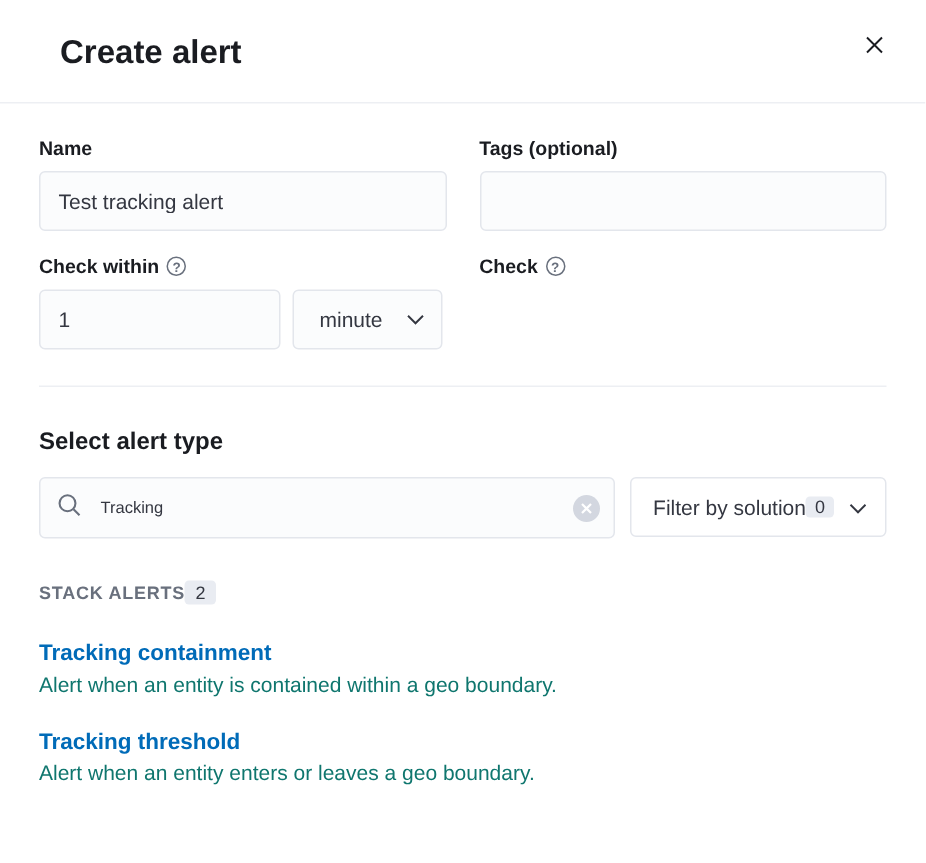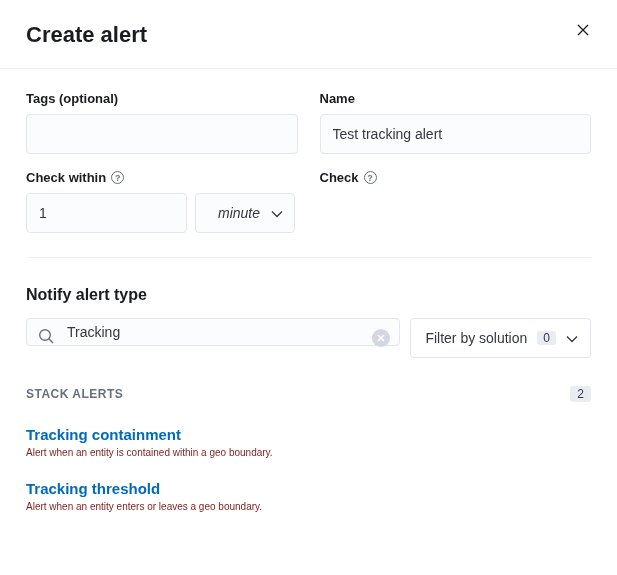--- a/index.html
+++ b/index.html
@@ -9,21 +9,21 @@
     }
     body {
       font-family: -apple-system, BlinkMacSystemFont, "Segoe UI", Helvetica, Arial, sans-serif;
       color: #1a1c21;
       background: #fff;
       width: 617px;
       height: 575px;
       position: relative;
     }
     .header {
-      padding: 22px 26px 20px 26px;
+      padding: 22px 26px 20px 40px;
       border-bottom: 1px solid #edeff3;
       position: relative;
     }
     .header h1 {
       font-size: 22px;
       font-weight: 700;
       color: #1a1c21;
     }
     .close-btn {
       position: absolute;
@@ -106,22 +106,21 @@
       width: 100%;
       height: 40px;
       padding: 0 34px 0 12px;
       border: 1px solid #e3e6ec;
       border-radius: 4px;
       font-size: 14px;
       background: #fbfcfd;
       color: #343741;
       appearance: none;
       cursor: pointer;
-      text-align: right;
-      font-style: italic;
+      text-align: center;
     }
     .select-chevron {
       position: absolute;
       right: 12px;
       top: 50%;
       transform: translateY(-50%);
       pointer-events: none;
     }
     .divider {
       border: none;
@@ -138,25 +137,25 @@
       display: flex;
       gap: 10px;
       margin-bottom: 28px;
     }
     .search-wrapper {
       flex: 1;
       position: relative;
     }
     .search-input {
       width: 100%;
-      height: 28px;
+      height: 41px;
       padding: 0 40px 0 40px;
       border: 1px solid #e3e6ec;
       border-radius: 4px;
-      font-size: 14px;
+      font-size: 11px;
       background: #fbfcfd;
       color: #343741;
     }
     .search-icon {
       position: absolute;
       left: 12px;
       top: 50%;
       transform: translateY(-50%);
       pointer-events: none;
     }
@@ -177,37 +176,36 @@
     .filter-button {
       height: 40px;
       padding: 0 34px 0 14px;
       border: 1px solid #e3e6ec;
       border-radius: 4px;
       font-size: 14px;
       background: #fff;
       color: #343741;
       display: flex;
       align-items: center;
-      gap: 10px;
       cursor: pointer;
       position: relative;
     }
     .filter-badge {
       background: #e9ecf2;
       border-radius: 3px;
       padding: 0 6px;
       font-size: 12px;
       font-weight: 500;
       color: #343741;
       min-width: 18px;
       text-align: center;
     }
     .category-header {
       display: flex;
-      justify-content: space-between;
+      justify-content: flex-start;
       align-items: center;
       margin-bottom: 24px;
     }
     .category-label {
       font-size: 12px;
       font-weight: 700;
       color: #69707d;
       letter-spacing: 0.5px;
     }
     .category-count {
@@ -223,46 +221,46 @@
       cursor: pointer;
     }
     .alert-title {
       font-size: 15px;
       font-weight: 700;
       color: #006bb8;
       margin-bottom: 4px;
       margin-top: 20px;
     }
     .alert-desc {
-      font-size: 10px;
-      color: #7f1d1d;
+      font-size: 14px;
+      color: #0f766e;
     }
   </style>
 </head>
 <body>
 
 <div class="header">
   <h1>Create alert</h1>
   <div class="close-btn">
     <svg width="12" height="12" viewBox="0 0 12 12" fill="none">
       <path d="M1 1L11 11M11 1L1 11" stroke="currentColor" stroke-width="1.3"></path>
     </svg>
   </div>
 </div>
 
 <div class="content">
 
   <div class="form-row">
     <div class="form-col">
+      <div class="form-label">Name</div>
+      <input type="text" class="text-input" value="Test tracking alert" style="">
+    </div>
+    <div class="form-col">
       <div class="form-label">Tags (optional)</div>
       <input type="text" class="text-input" value="" style="">
-    </div>
-    <div class="form-col">
-      <div class="form-label">Name</div>
-      <input type="text" class="text-input" value="Test tracking alert" style="">
     </div>
   </div>
 
   <div class="form-row">
     <div class="form-col">
       <div class="form-label">
         <span>Check within</span>
         <span class="help-icon">?</span>
       </div>
       <div class="check-every-row">
@@ -280,21 +278,21 @@
     <div class="form-col">
       <div class="form-label">
         <span>Check</span>
         <span class="help-icon">?</span>
       </div>
     </div>
   </div>
 
   <hr class="divider">
 
-  <div class="section-title">Notify alert type</div>
+  <div class="section-title">Select alert type</div>
 
   <div class="search-filter-row">
     <div class="search-wrapper">
       <span class="search-icon">
         <svg width="16" height="16" viewBox="0 0 16 16" fill="none">
           <circle cx="7" cy="7" r="5.3" stroke="#69707d" stroke-width="1.4"></circle>
           <path d="M11 11L15 15" stroke="#69707d" stroke-width="1.4"></path>
         </svg>
       </span>
       <input type="text" class="search-input" value="Tracking" style="">

